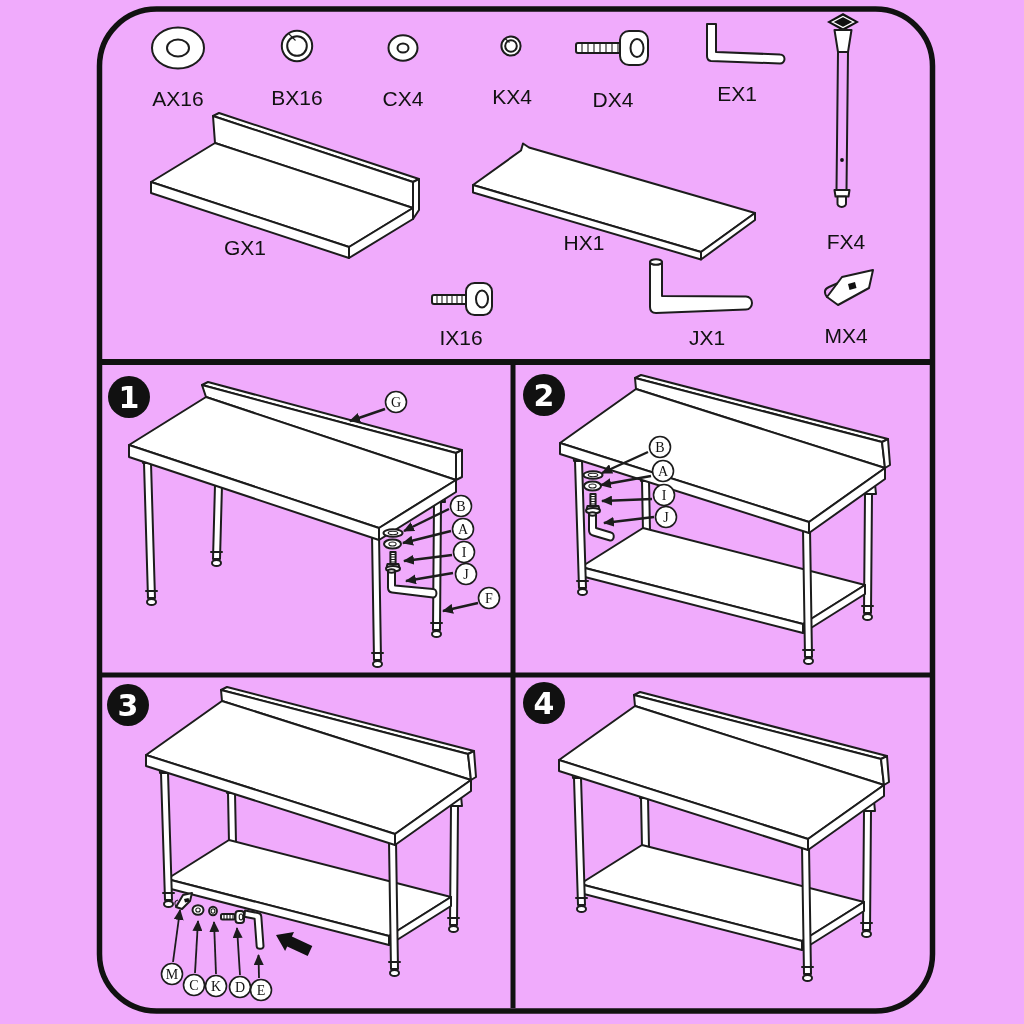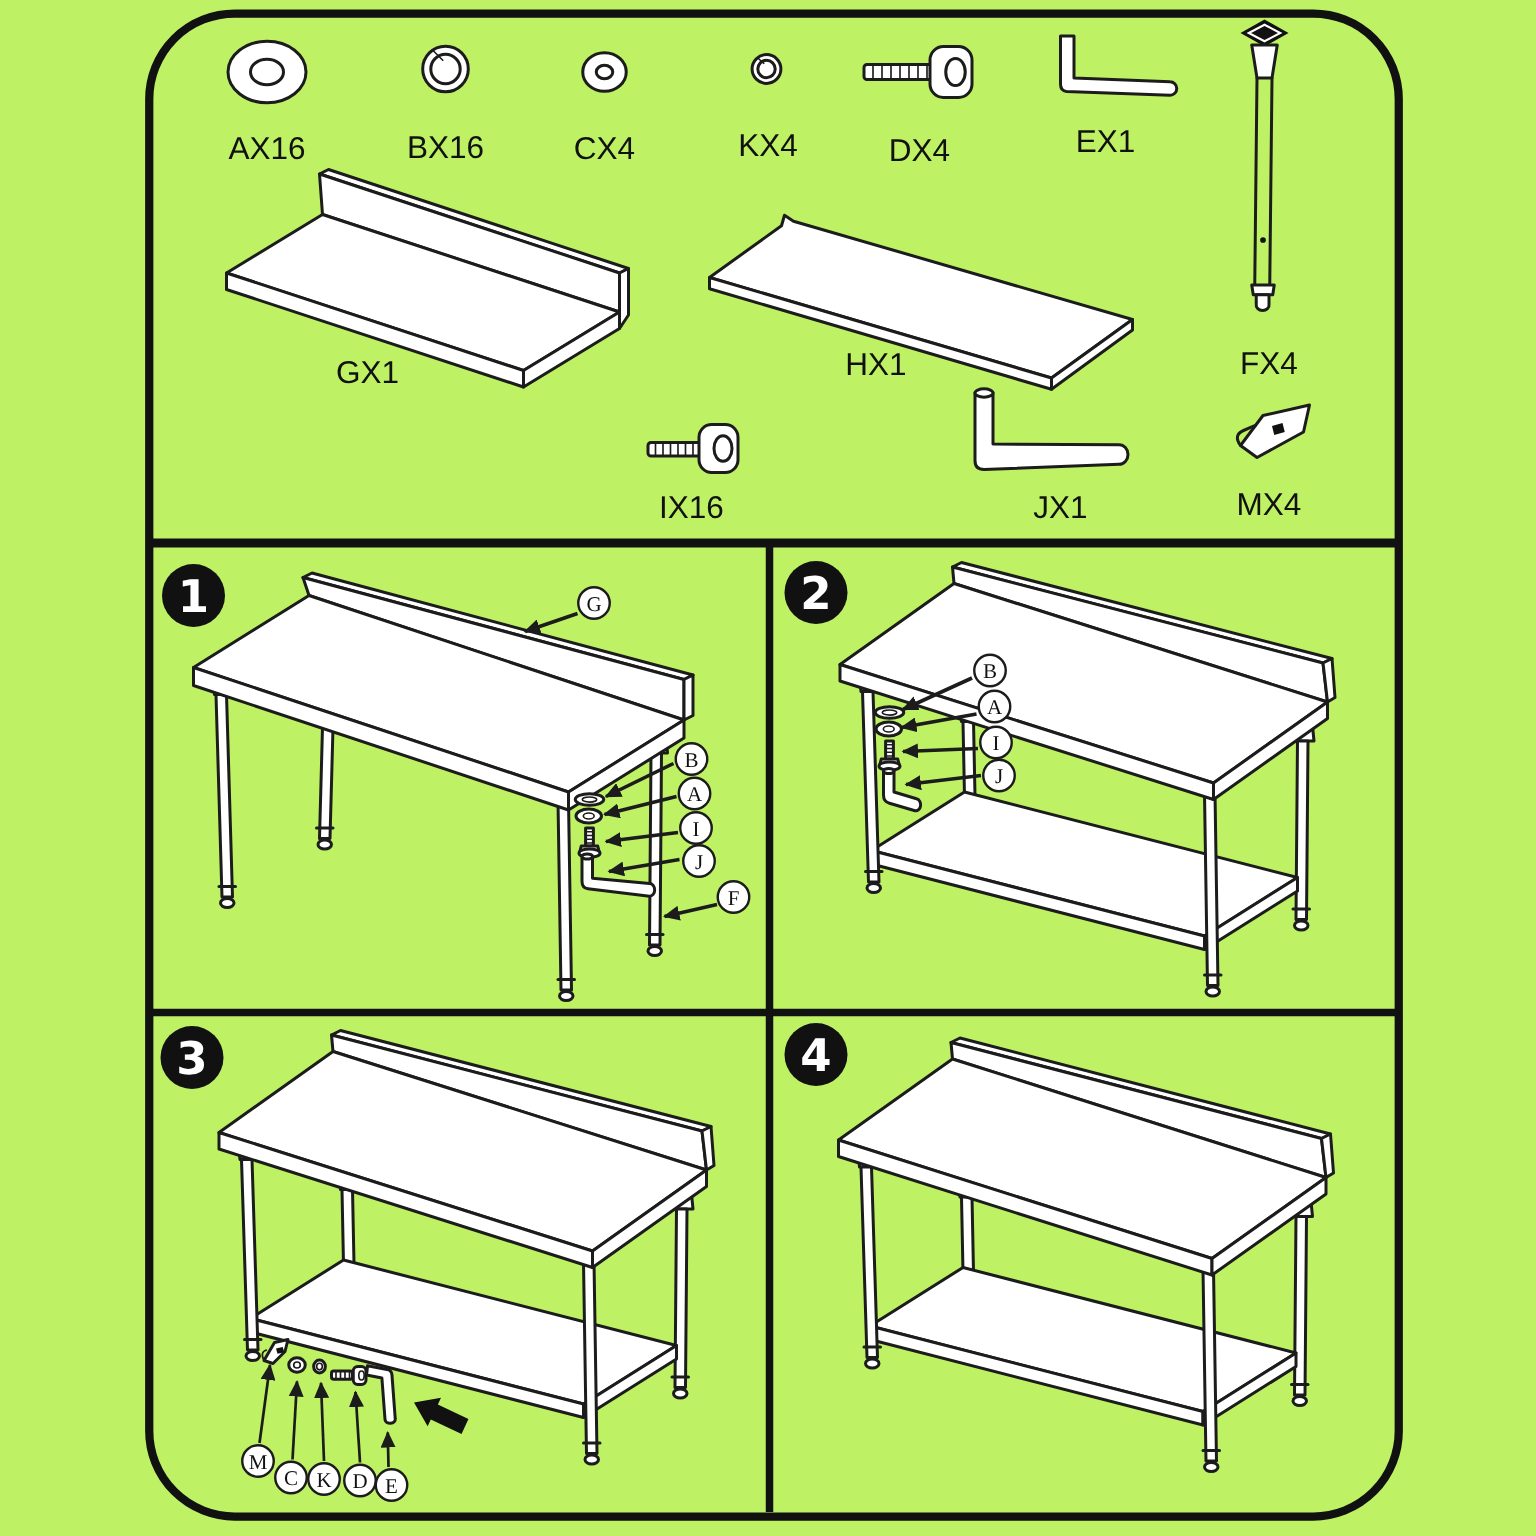--- a/index.html
+++ b/index.html
@@ -1,16 +1,16 @@
 <!DOCTYPE html>
 <html><head>
 <meta charset="utf-8">
 <style>
   html,body{margin:0;padding:0;background:#fff;}
-  #stage{position:relative;width:1024px;height:1024px;background:#bef264;overflow:hidden;
+  #stage{position:relative;width:1024px;height:1024px;background:#f0abfc;overflow:hidden;
          font-family:"Liberation Sans",sans-serif;}
   svg{position:absolute;left:0;top:0;}
   .ln  {stroke:#1c1c1c;stroke-width:2;fill:none;stroke-linejoin:round;stroke-linecap:round;}
   .lnw {stroke:#1c1c1c;stroke-width:2;fill:#ffffff;stroke-linejoin:round;}
   .thin{stroke:#1c1c1c;stroke-width:1.1;fill:none;}
   .bdr {stroke:#111111;stroke-width:5.5;fill:none;}
   .div {stroke:#111111;fill:none;}
   .lbl {font-family:"Liberation Sans",sans-serif;font-size:21px;fill:#111;text-anchor:middle;}
   .clt {font-family:"Liberation Serif",serif;font-size:14px;fill:#111;text-anchor:middle;}
   .num {font-family:"DejaVu Sans",sans-serif;font-size:30px;font-weight:bold;fill:#fff;text-anchor:middle;}

